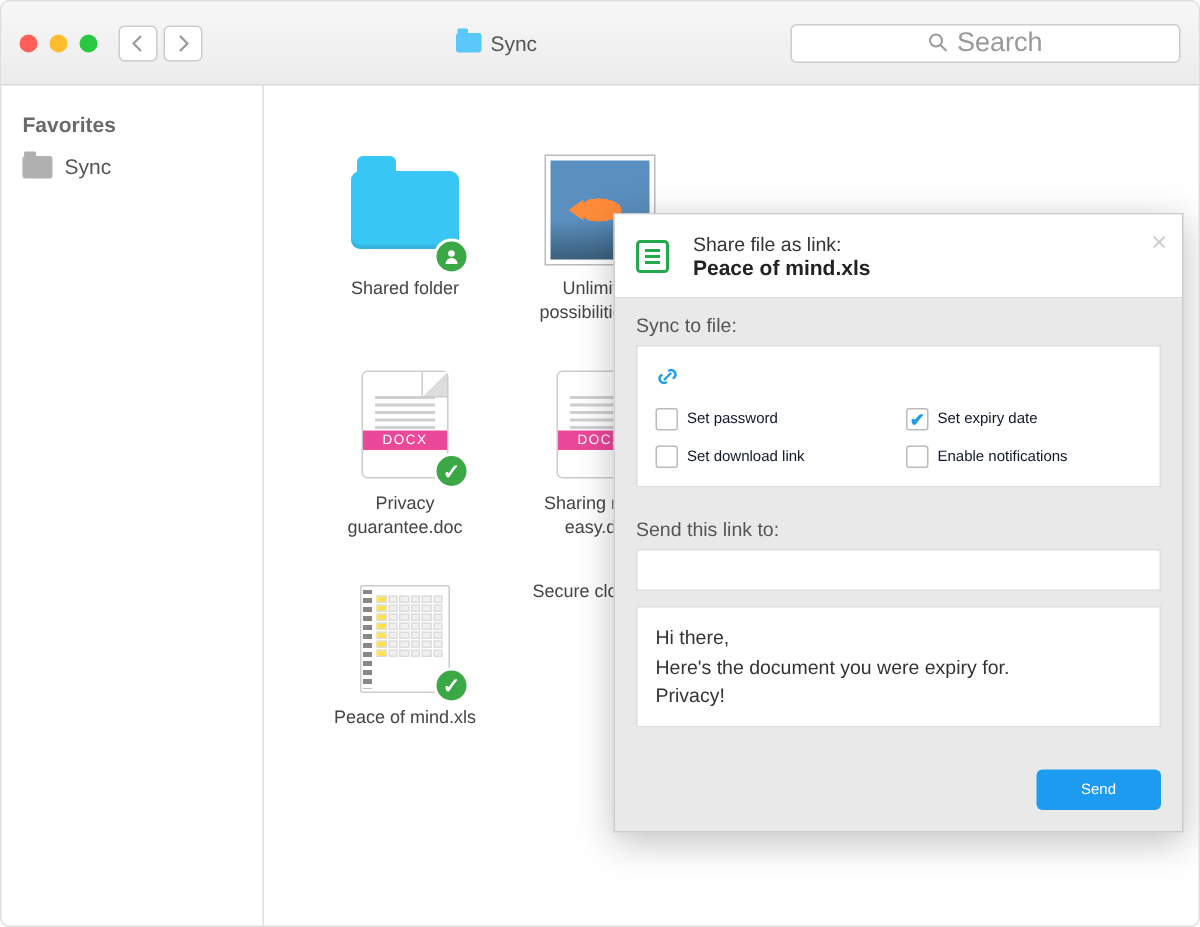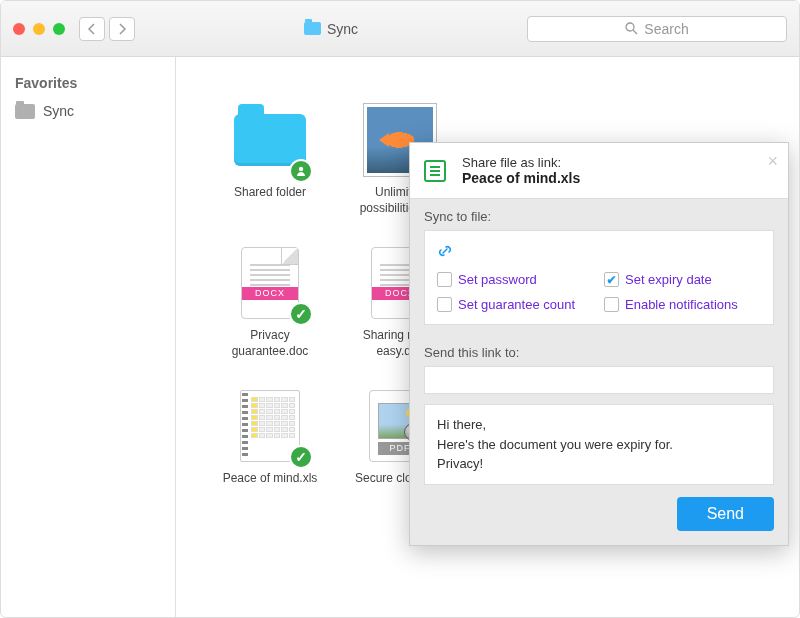--- a/index.html
+++ b/index.html
@@ -8,21 +8,21 @@
 
 .titlebar { height: 56px; background: linear-gradient(#f7f7f7, #ececec); border-bottom: 1px solid #d9d9d9; display: flex; align-items: center; padding: 0 12px; gap: 8px; }
 .traffic { display: flex; gap: 8px; }
 .tl { width: 12px; height: 12px; border-radius: 50%; }
 .tl.red { background:#ff5f57; } .tl.yellow { background:#ffbd2e; } .tl.green { background:#28c940; }
 .navbtns { display:flex; gap:4px; margin-left: 6px; }
 .navbtn { width:26px; height:24px; border:1px solid #ccc; border-radius:4px; background:#fff; display:flex; align-items:center; justify-content:center; color:#888; }
 .title-center { flex:1; display:flex; align-items:center; justify-content:center; gap:6px; font-size:14px; color:#555; }
 .folder-mini { width:17px; height:13px; background:#5ac8fa; border-radius:2px; position:relative; }
 .folder-mini::before { content:""; position:absolute; top:-3px; left:1px; width:7px; height:3px; background:#5ac8fa; border-radius:1px 1px 0 0; }
-.searchbox { width:260px; height:26px; border:1px solid #ccc; border-radius:4px; background:#fff; display:flex; align-items:center; justify-content:center; gap:6px; color:#999; font-size:14px; }
+.searchbox { width:260px; height:26px; border:1px solid #ccc; border-radius:4px; background:#fff; display:flex; align-items:center; justify-content:center; gap:6px; color:#999; font-size:18px; }
 
 
 .body { display:flex; height: calc(100% - 56px); }
 .sidebar { width:175px; border-right:1px solid #e0e0e0; padding:18px 14px; }
 .fav-title { font-weight:600; color:#6a6a6a; font-size:14px; margin-bottom:10px; }
 .side-item { display:flex; align-items:center; gap:8px; color:#555; font-size:14px; padding:2px 0; }
 .folder-gray { width:20px; height:15px; background:#b0b0b0; border-radius:2px; position:relative; }
 .folder-gray::before { content:""; position:absolute; top:-3px; left:1px; width:8px; height:3px; background:#b0b0b0; border-radius:1px 1px 0 0; }
 
 
@@ -78,29 +78,29 @@
 .dlg-close { position:absolute; top:8px; right:10px; color:#ccc; font-size:18px; cursor:pointer; }
 .dlg-title-sub { font-size:13px; color:#333; }
 .dlg-title-main { font-weight:700; font-size:14px; color:#222; }
 .sheet-icon { width:22px; height:22px; border:2px solid #23a94a; border-radius:3px; display:flex; align-items:center; justify-content:center; }
 .sheet-icon span { display:flex; flex-direction:column; gap:2px; }
 .sheet-icon span i { display:block; width:10px; height:2px; background:#23a94a; }
 
 .dlg-section-label { padding:10px 14px 6px; color:#555; font-size:13px; }
 .dlg-panel { background:#fff; margin:0 14px 10px; border:1px solid #ddd; padding:12px; }
 .link-icon { color:#1d9bf0; font-size:14px; margin-bottom:10px; display:block; }
-.opts { display:grid; grid-template-columns:1fr 1fr; row-gap:10px; column-gap:10px; font-size:13px; color:#6d28d9; }
+.opts { display:grid; grid-template-columns:1fr 1fr; row-gap:10px; column-gap:10px; font-size:10px; color:#0f172a; }
 .opt { display:flex; align-items:center; gap:6px; }
 .chk { width:15px; height:15px; border:1px solid #bbb; border-radius:2px; display:flex; align-items:center; justify-content:center; font-size:12px; color:#1d9bf0; background:#fff; }
 .chk.checked::after { content:"✔"; font-weight:bold; }
 
 .recip { background:#fff; margin:0 14px 10px; border:1px solid #ddd; height:28px; }
 .msg { background:#fff; margin:0 14px 12px; border:1px solid #ddd; padding:10px 12px; font-size:13px; color:#333; line-height:1.5; }
 .dlg-footer { display:flex; justify-content:flex-end; padding:0 14px 14px; }
-.send-btn { background:#1d9bf0; color:#fff; border:none; border-radius:4px; padding:8px 30px; font-size:16px; font-weight:500; cursor:pointer; }
+.send-btn { background:#1d9bf0; color:#fff; border:none; border-radius:4px; padding:8px 30px; font-size:10px; font-weight:500; cursor:pointer;margin-top:16px; }
 </style>
 </head>
 <body>
 
 <div class="titlebar">
   <div class="traffic">
     <div class="tl red"></div>
     <div class="tl yellow"></div>
     <div class="tl green"></div>
   </div>
@@ -253,35 +253,20 @@
                 <div class="xls-cell"></div>
                 <div class="xls-cell"></div>
             </div>
           </div>
           <div class="badge green">✓</div>
         </div>
         <div class="label"><span>Peace of mind.xls</span></div>
       </div>
 
       <div class="item">
-        <div class="icon-wrap">
-          <div class="pdf">
-            <div class="pdf-photo">
-                <div class="pdf-sun"></div>
-              </div>
-            <div class="lens"></div>
-            <div class="pdf-band">PDF</div>
-          </div>
-          <div class="badge blue">
-              <svg width="14" height="14" viewBox="0 0 14 14">
-                <path d="M11 6a4.5 4.5 0 0 0-8.3-1.5M3 8a4.5 4.5 0 0 0 8.3 1.5" stroke="#1d9bf0" stroke-width="1.6" fill="none"></path>
-                <path d="M2 3v2.5h2.5M12 11V8.5H9.5" stroke="#1d9bf0" stroke-width="1.6" fill="none"></path>
-              </svg>
-            </div>
-        </div>
         <div class="label"><span>Secure cloud.pdf</span></div>
       </div>
     </div>
   </div>
 </div>
 
 <div class="dialog">
   <div class="dlg-head">
     <div class="sheet-icon">
         <span>
@@ -306,21 +291,21 @@
       <div class="opt">
           <div class="chk"></div>
           <span>Set password</span>
         </div>
       <div class="opt">
           <div class="chk checked"></div>
           <span>Set expiry date</span>
         </div>
       <div class="opt">
           <div class="chk"></div>
-          <span>Set guarantee count</span>
+          <span>Set download link</span>
         </div>
       <div class="opt">
           <div class="chk"></div>
           <span>Enable notifications</span>
         </div>
     </div>
   </div>
 
   <div class="dlg-section-label">Send this link to:</div>
   <div class="recip"></div>

